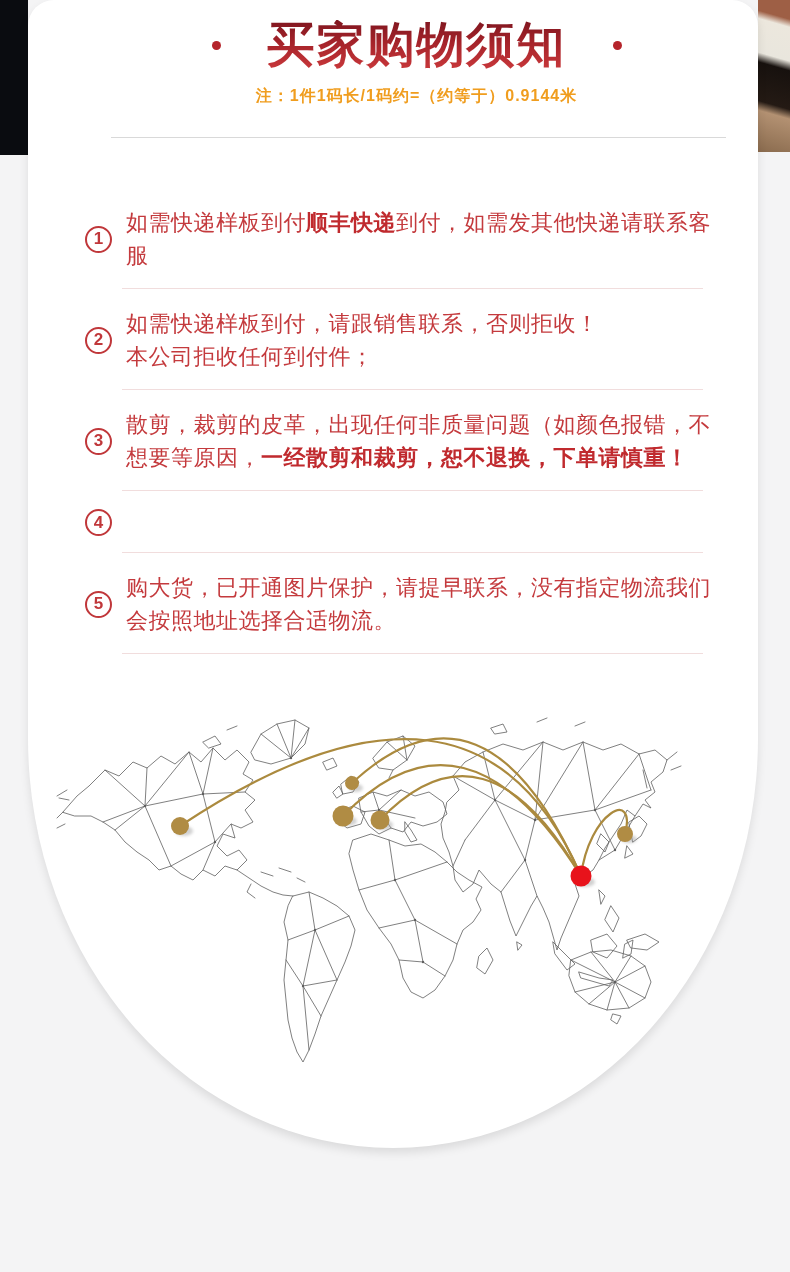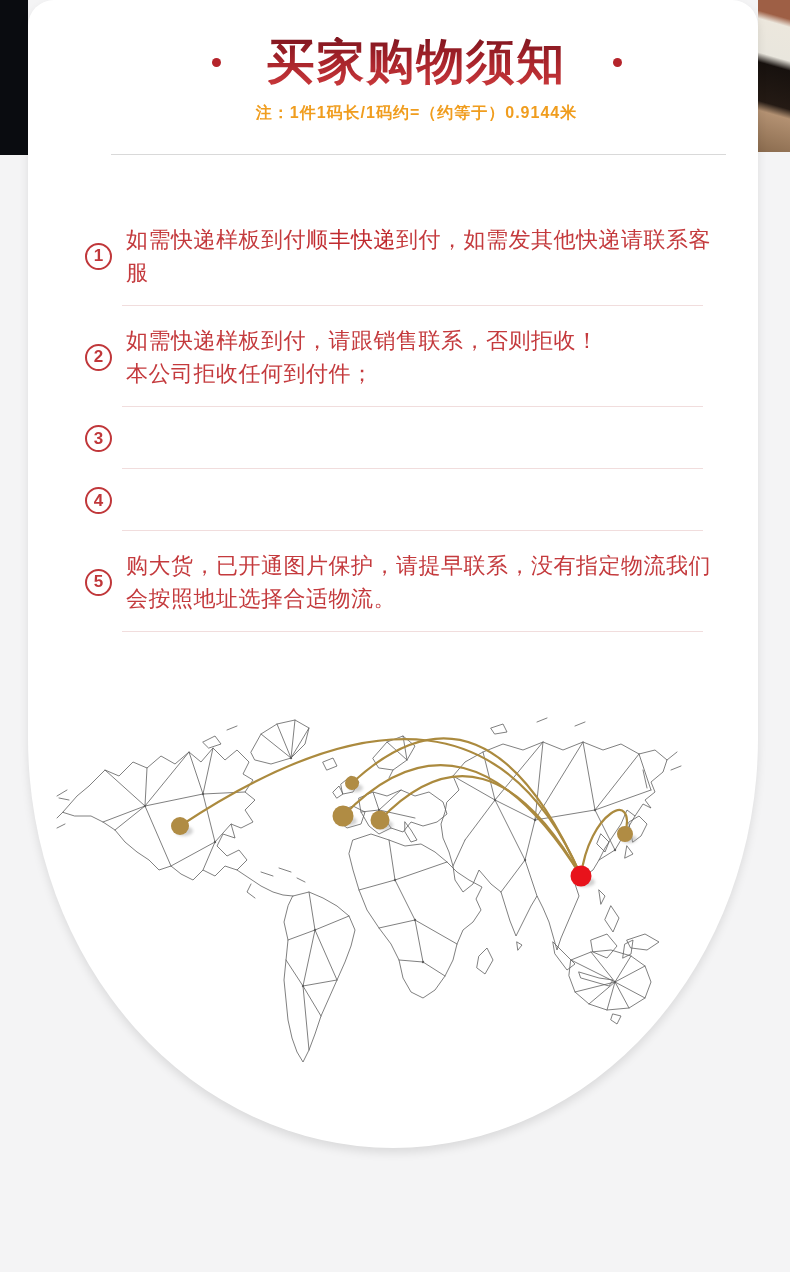--- a/index.html
+++ b/index.html
@@ -18,41 +18,41 @@
       #17110e 44%, #241a14 68%,
       #b39172 74%, #8a6b4e 100%);
   }
   
   .card{
     position:absolute;left:28px;top:0;width:730px;height:1148px;
     background:#ffffff;
     border-radius:26px 26px 50% 50% / 26px 26px 410px 410px;
     box-shadow:0 5px 10px rgba(0,0,0,.10);
   }
-  .header{padding-top:37px;text-align:center;margin-left:47px;}
+  .header{padding-top:20px;text-align:center;margin-left:47px;}
   .title-row{display:flex;justify-content:center;align-items:center;gap:46px;}
   .tdot{width:9px;height:9px;border-radius:50%;background:#b5242b;flex:0 0 auto;}
   .title{
     margin:0;font-size:48px;font-weight:900;letter-spacing:2px;line-height:1.05;
     color:#a5232a;
     background:linear-gradient(180deg,#7f161f 0%,#a5232a 45%,#c9383b 100%);
     -webkit-background-clip:text;background-clip:text;-webkit-text-fill-color:transparent;
   }
   .note{margin-top:16px;font-size:16px;font-weight:bold;color:#f09d1e;letter-spacing:1px;}
   .hsep{margin:30px 32px 0 36px;border-top:1px solid #d9d9d9;height:0;}
   .notices{padding:68px 0 0 57px;}
   .notice{display:flex;align-items:center;gap:14px;}
   .num{
     flex:0 0 27px;width:27px;height:27px;box-sizing:border-box;
     border:2px solid #c0373a;border-radius:50%;
     color:#c0373a;font-size:17px;font-weight:bold;
     display:flex;align-items:center;justify-content:center;
   }
   .txt{font-size:22px;line-height:33px;color:#c43a3d;width:604px;letter-spacing:.5px;}
-  .txt .b{font-weight:normal;color:#c02a2e;}
+  .txt .b{font-weight:bold;color:#c02a2e;}
   .txt .line{display:block;}
   .sep{border-top:1px solid #f1dddd;margin:16px 55px 18px 37px;height:0;}
   .map{position:absolute;left:27px;top:700px;width:680px;height:372px;}
   .map svg{display:block;width:100%;height:100%;}
   .mesh path{fill:none;stroke:#5f5f5f;stroke-width:.8;stroke-linejoin:round;stroke-linecap:round;}
   .mesh circle{fill:#5f5f5f;}
   .routes path{fill:none;stroke:#ab8a3e;stroke-width:2.2;stroke-linecap:round;}
   .hubshadow{fill:#9a9a9a;opacity:.45;}
 </style>
 </head>
@@ -85,20 +85,21 @@
       <div class="num">2</div>
       <div class="txt">
           <span class="line">如需快递样板到付，请跟销售联系，否则拒收！</span>
           <span class="line">本公司拒收任何到付件；</span>
         </div>
     </div>
     <div class="sep"></div>
 
     <div class="notice">
       <div class="num">3</div>
+      <div class="txt"><span>散剪，裁剪的皮革，出现任何非质量问题（如颜色报错，不想要等原因，</span><span class="b">一经散剪和裁剪，恕不退换，下单请慎重！</span></div>
     </div>
     <div class="sep"></div>
 
     <div class="notice">
       <div class="num">4</div>
     </div>
     <div class="sep"></div>
 
     <div class="notice">
       <div class="num">5</div>

